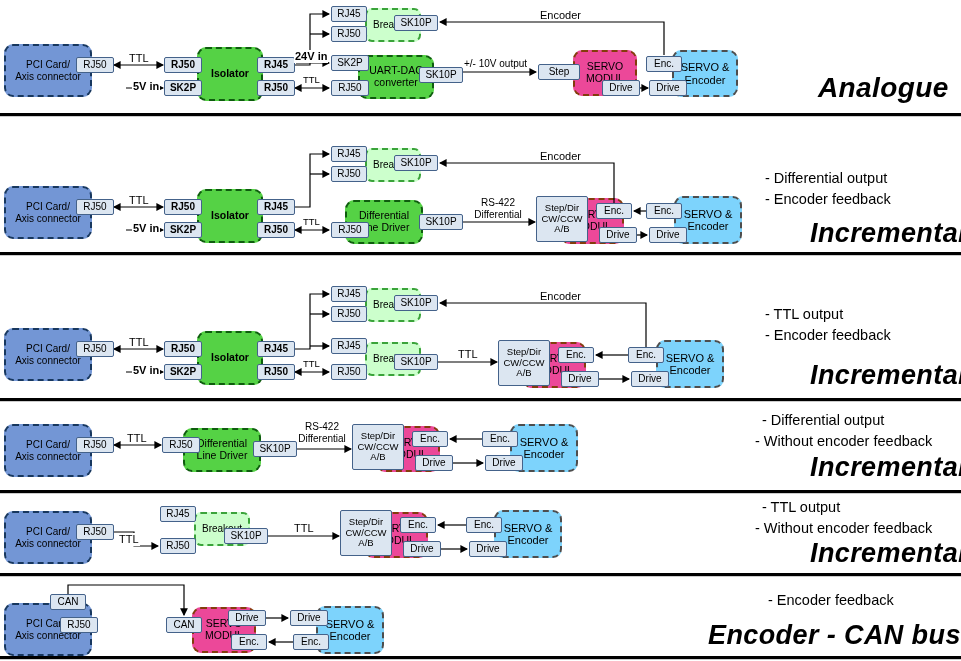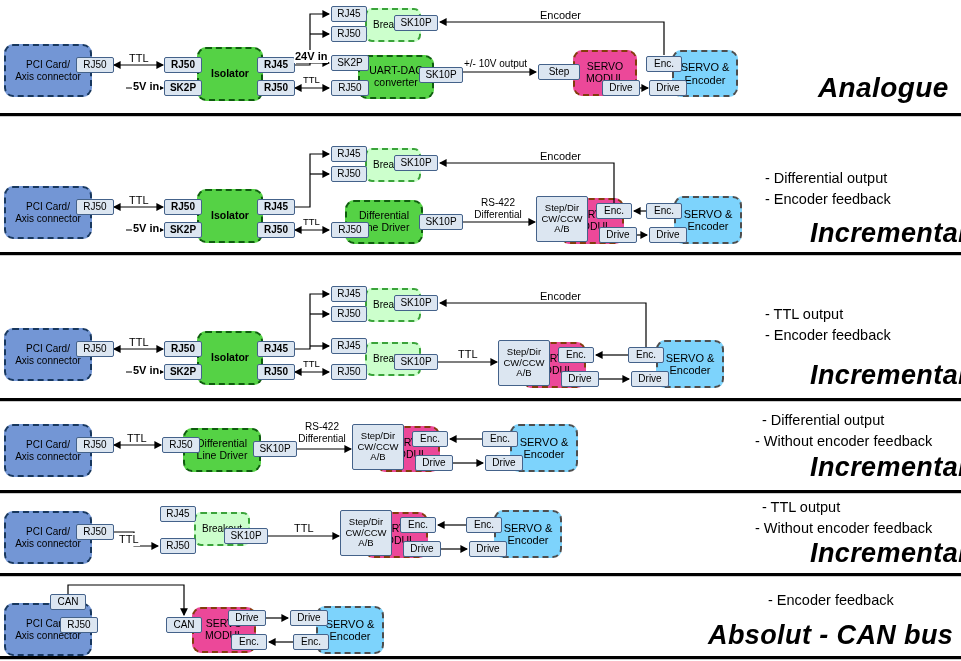--- a/index.html
+++ b/index.html
@@ -236,14 +236,14 @@
     <div class="box box-port" style="left: 166px; top: 617px; width: 36px; height: 16px;">CAN</div>
     <div class="box box-orange" style="left: 192px; top: 607px; width: 64px; height: 46px;">SERVO
 MODUL</div>
     <div class="box box-port" style="left: 228px; top: 610px; width: 38px; height: 16px;">Drive</div>
     <div class="box box-port" style="left: 231px; top: 634px; width: 36px; height: 16px;">Enc.</div>
     <div class="box box-port" style="left: 290px; top: 610px; width: 38px; height: 16px;">Drive</div>
     <div class="box box-port" style="left: 293px; top: 634px; width: 36px; height: 16px;">Enc.</div>
     <div class="box box-gray" style="left: 316px; top: 606px; width: 68px; height: 48px;">SERVO &amp;
 Encoder</div>
     <div class="note" style="left: 768px; top: 592px;">- Encoder feedback</div>
-    <div class="heading" style="left: 708px; top: 620px; font-size: 27px;">Absolut - CAN bus</div>
+    <div class="heading" style="left: 708px; top: 620px; font-size: 27px;">Encoder - CAN bus</div>
   </div>
 
 </body></html>

